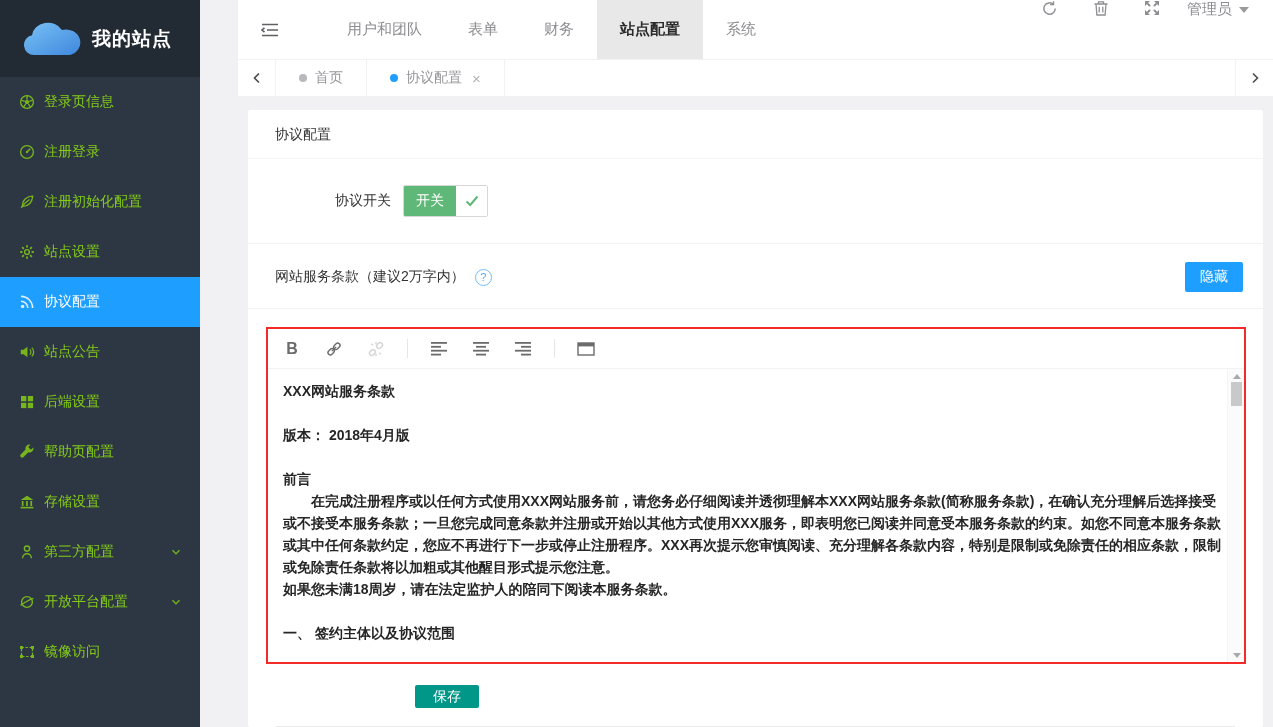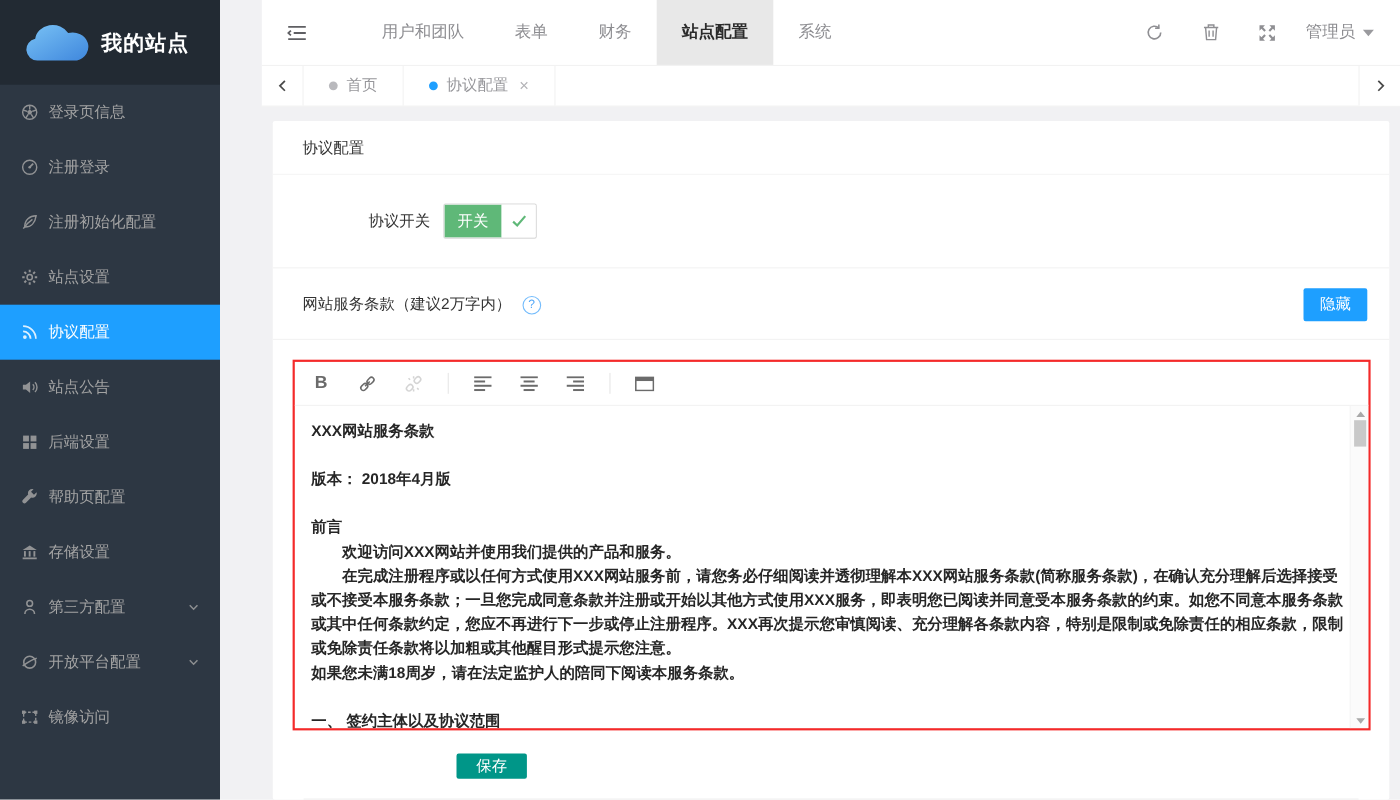--- a/index.html
+++ b/index.html
@@ -5,35 +5,35 @@
   * { margin:0; padding:0; box-sizing:border-box; }
   html,body { width:1273px; height:727px; overflow:hidden; }
   body { font-family:"Liberation Sans","DejaVu Sans",sans-serif; font-size:14px; color:#333; background:#f1f1f3; }
   .app { display:flex; width:1273px; height:727px; }
 
   
   .sidebar { width:200px; flex-shrink:0; background:#2d3743; display:flex; flex-direction:column; }
   .logo { height:77px; background:#222a33; display:flex; align-items:center; padding-left:20px; flex-shrink:0; }
   .logo-cloud { width:62px; height:40px; }
   .logo-title { color:#fff; font-size:19px; font-weight:bold; margin-left:10px; letter-spacing:1px; }
-  .nav-item { height:50px; display:flex; align-items:center; padding:0 18px 0 19px; color:#a3a3a3; font-size:14px; cursor:pointer; }
+  .nav-item { height:50px; display:flex; align-items:center; padding:0 18px 0 19px; color:#84cc16; font-size:14px; cursor:pointer; }
   .nav-item .nicon { width:16px; height:16px; margin-right:9px; flex-shrink:0; opacity:.85; }
   .nav-item.active { background:#1E9FFF; color:#fff; }
   .nav-item .chev { margin-left:auto; width:12px; height:12px; opacity:.8; }
 
   
   .main { flex:1; display:flex; flex-direction:column; min-width:0;margin-left:38px; }
 
   
   .header { height:60px; background:#fff; display:flex; align-items:stretch; border-bottom:1px solid #f2f2f2; flex-shrink:0; }
   .hamburger { width:64px; display:flex; align-items:center; justify-content:center; color:#5f5f63; cursor:pointer; }
   .hnav { display:flex; margin-left:22px; }
   .hnav-item { padding:0 23px; display:flex; align-items:center; color:#8d8d91; font-size:15px; cursor:pointer; }
   .hnav-item.active { background:#e8e8e8; color:#2b2b2b; font-weight:bold; }
-  .header-right { margin-left:auto; display:flex; align-items:center; padding-right:14px; }
+  .header-right { margin-left:auto; display:flex; align-items:flex-start; padding-right:14px; }
   .hicon { width:51px; display:flex; align-items:center; justify-content:center; color:#8f8f93; cursor:pointer; }
   .user-chip { display:flex; align-items:center; color:#8d8d91; font-size:15px; padding:0 10px; cursor:pointer; }
   .caret-down { width:0; height:0; border-left:5px solid transparent; border-right:5px solid transparent; border-top:6px solid #9a9a9e; margin-left:7px; }
 
   
   .tabbar { height:37px; background:#fff; display:flex; align-items:stretch; border-bottom:1px solid #f0f0f0; position:relative; flex-shrink:0; }
   .tab-chev { width:38px; display:flex; align-items:center; justify-content:center; color:#4a4a4a; cursor:pointer; border-right:1px solid #f2f2f2; }
   .tab-chev.right { position:absolute; right:0; top:0; height:100%; border-right:none; border-left:1px solid #f2f2f2; background:#fff; }
   .tab { display:flex; align-items:center; gap:8px; padding:0 23px; border-right:1px solid #f2f2f2; color:#97979b; font-size:14px; cursor:pointer; }
   .tab-dot { width:8px; height:8px; border-radius:50%; background:#b9b9bd; }
@@ -354,21 +354,20 @@
           </div>
         </div>
 
         <div class="ed-body">
           <div class="ed-text" contenteditable="false" style="">
             <div class="ed-p">XXX网站服务条款</div>
             <div class="ed-p"></div>
             <div class="ed-p">版本： 2018年4月版</div>
             <div class="ed-p"></div>
             <div class="ed-p">前言</div>
-            <div class="ed-p">　　欢迎访问XXX网站并使用我们提供的产品和服务。</div>
             <div class="ed-p">　　在完成注册程序或以任何方式使用XXX网站服务前，请您务必仔细阅读并透彻理解本XXX网站服务条款(简称服务条款)，在确认充分理解后选择接受或不接受本服务条款；一旦您完成同意条款并注册或开始以其他方式使用XXX服务，即表明您已阅读并同意受本服务条款的约束。如您不同意本服务条款或其中任何条款约定，您应不再进行下一步或停止注册程序。XXX再次提示您审慎阅读、充分理解各条款内容，特别是限制或免除责任的相应条款，限制或免除责任条款将以加粗或其他醒目形式提示您注意。</div>
             <div class="ed-p">如果您未满18周岁，请在法定监护人的陪同下阅读本服务条款。</div>
             <div class="ed-p"></div>
             <div class="ed-p">一、 签约主体以及协议范围</div>
 
           </div>
           <div class="ed-scrollbar">
             <div class="sb-arrow up">
                 <span class="tri-up"></span>
               </div>

